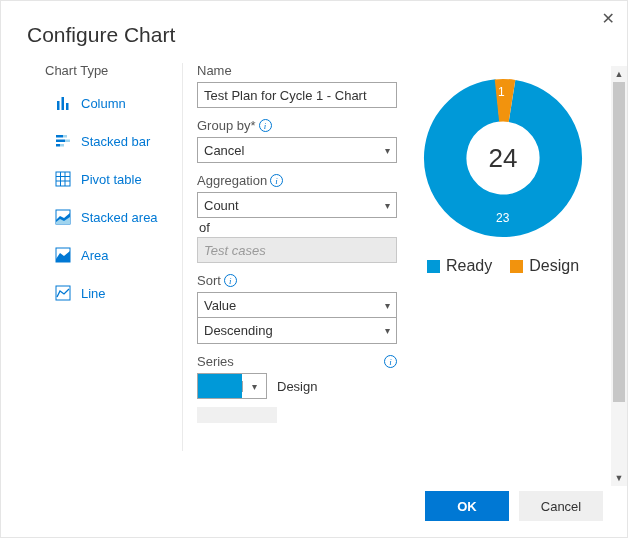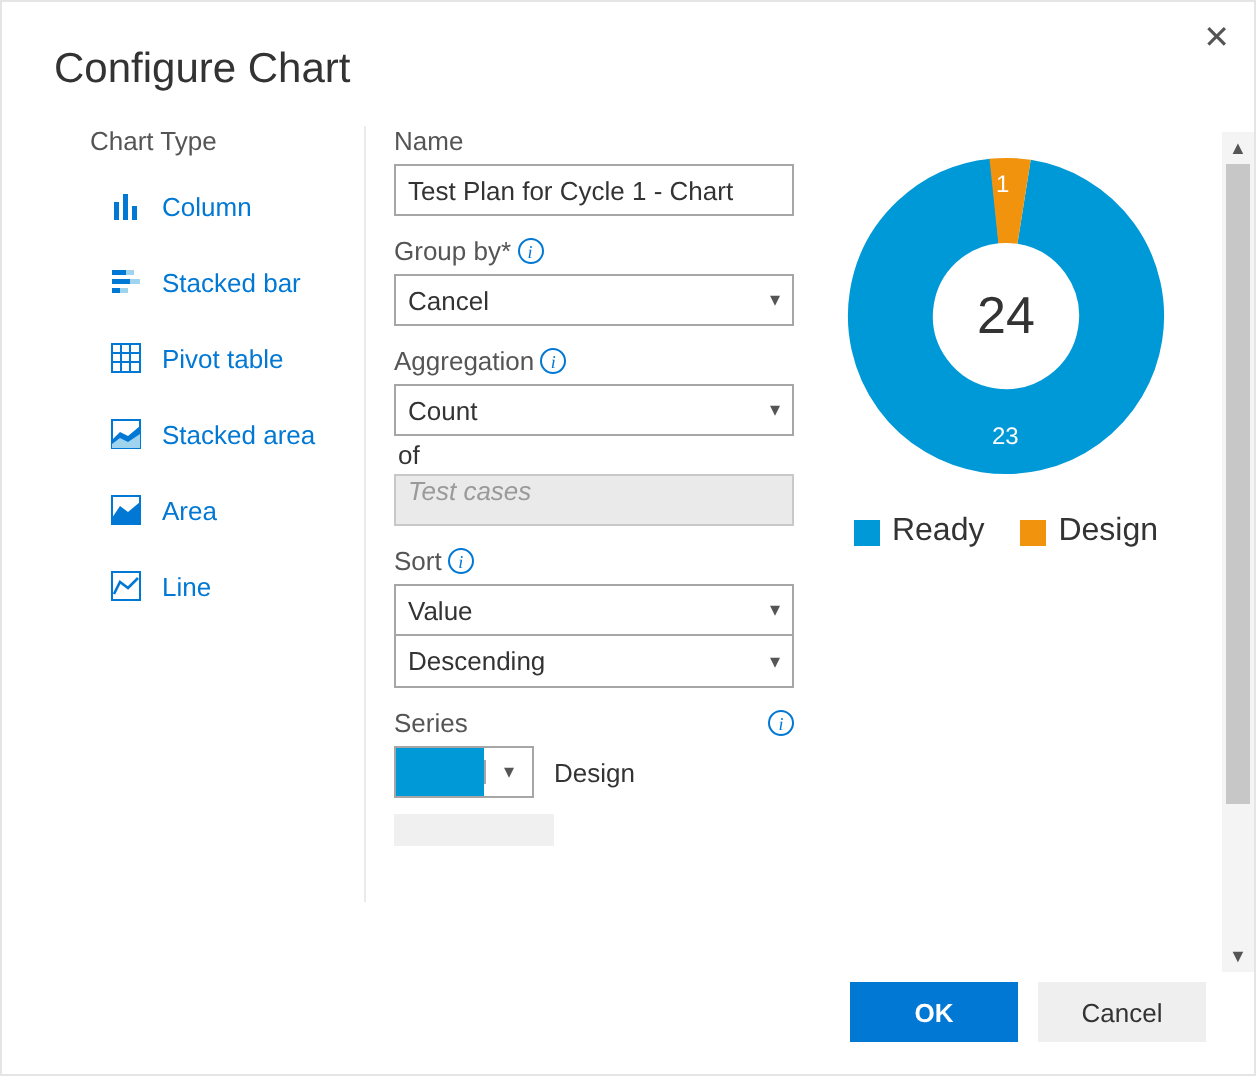--- a/index.html
+++ b/index.html
@@ -82,21 +82,21 @@
   .text-input { cursor: text; }
   .select { cursor: pointer; }
   .select .caret { font-size: 10px; color: #555; }
   .text-disabled {
     width: 200px; height: 26px;
     border: 1px solid #c8c8c8;
     background: #eaeaea;
     padding: 0 6px;
     font-size: 13px; font-style: italic;
     color: #9a9a9a;
-    display: flex; align-items: flex-start;
+    display: flex; align-items: center;
   }
   .spacer { height: 10px; }
   .of-label { font-size: 13px; color: #333; margin: 2px 0 2px 2px;}
   .series-row { display:flex; align-items:center; gap:10px; margin-top:4px;}
   .series-swatch-sel {
     display:flex; align-items:center;
     width: 70px; height:26px; border:1px solid #a6a6a6;
   }
   .series-swatch-sel .sw { width:44px; height:24px; background:#0099d8; }
   .series-swatch-sel .dd { flex:1; display:flex; align-items:center; justify-content:center; border-left:1px solid #a6a6a6; font-size:10px; color:#555;}

